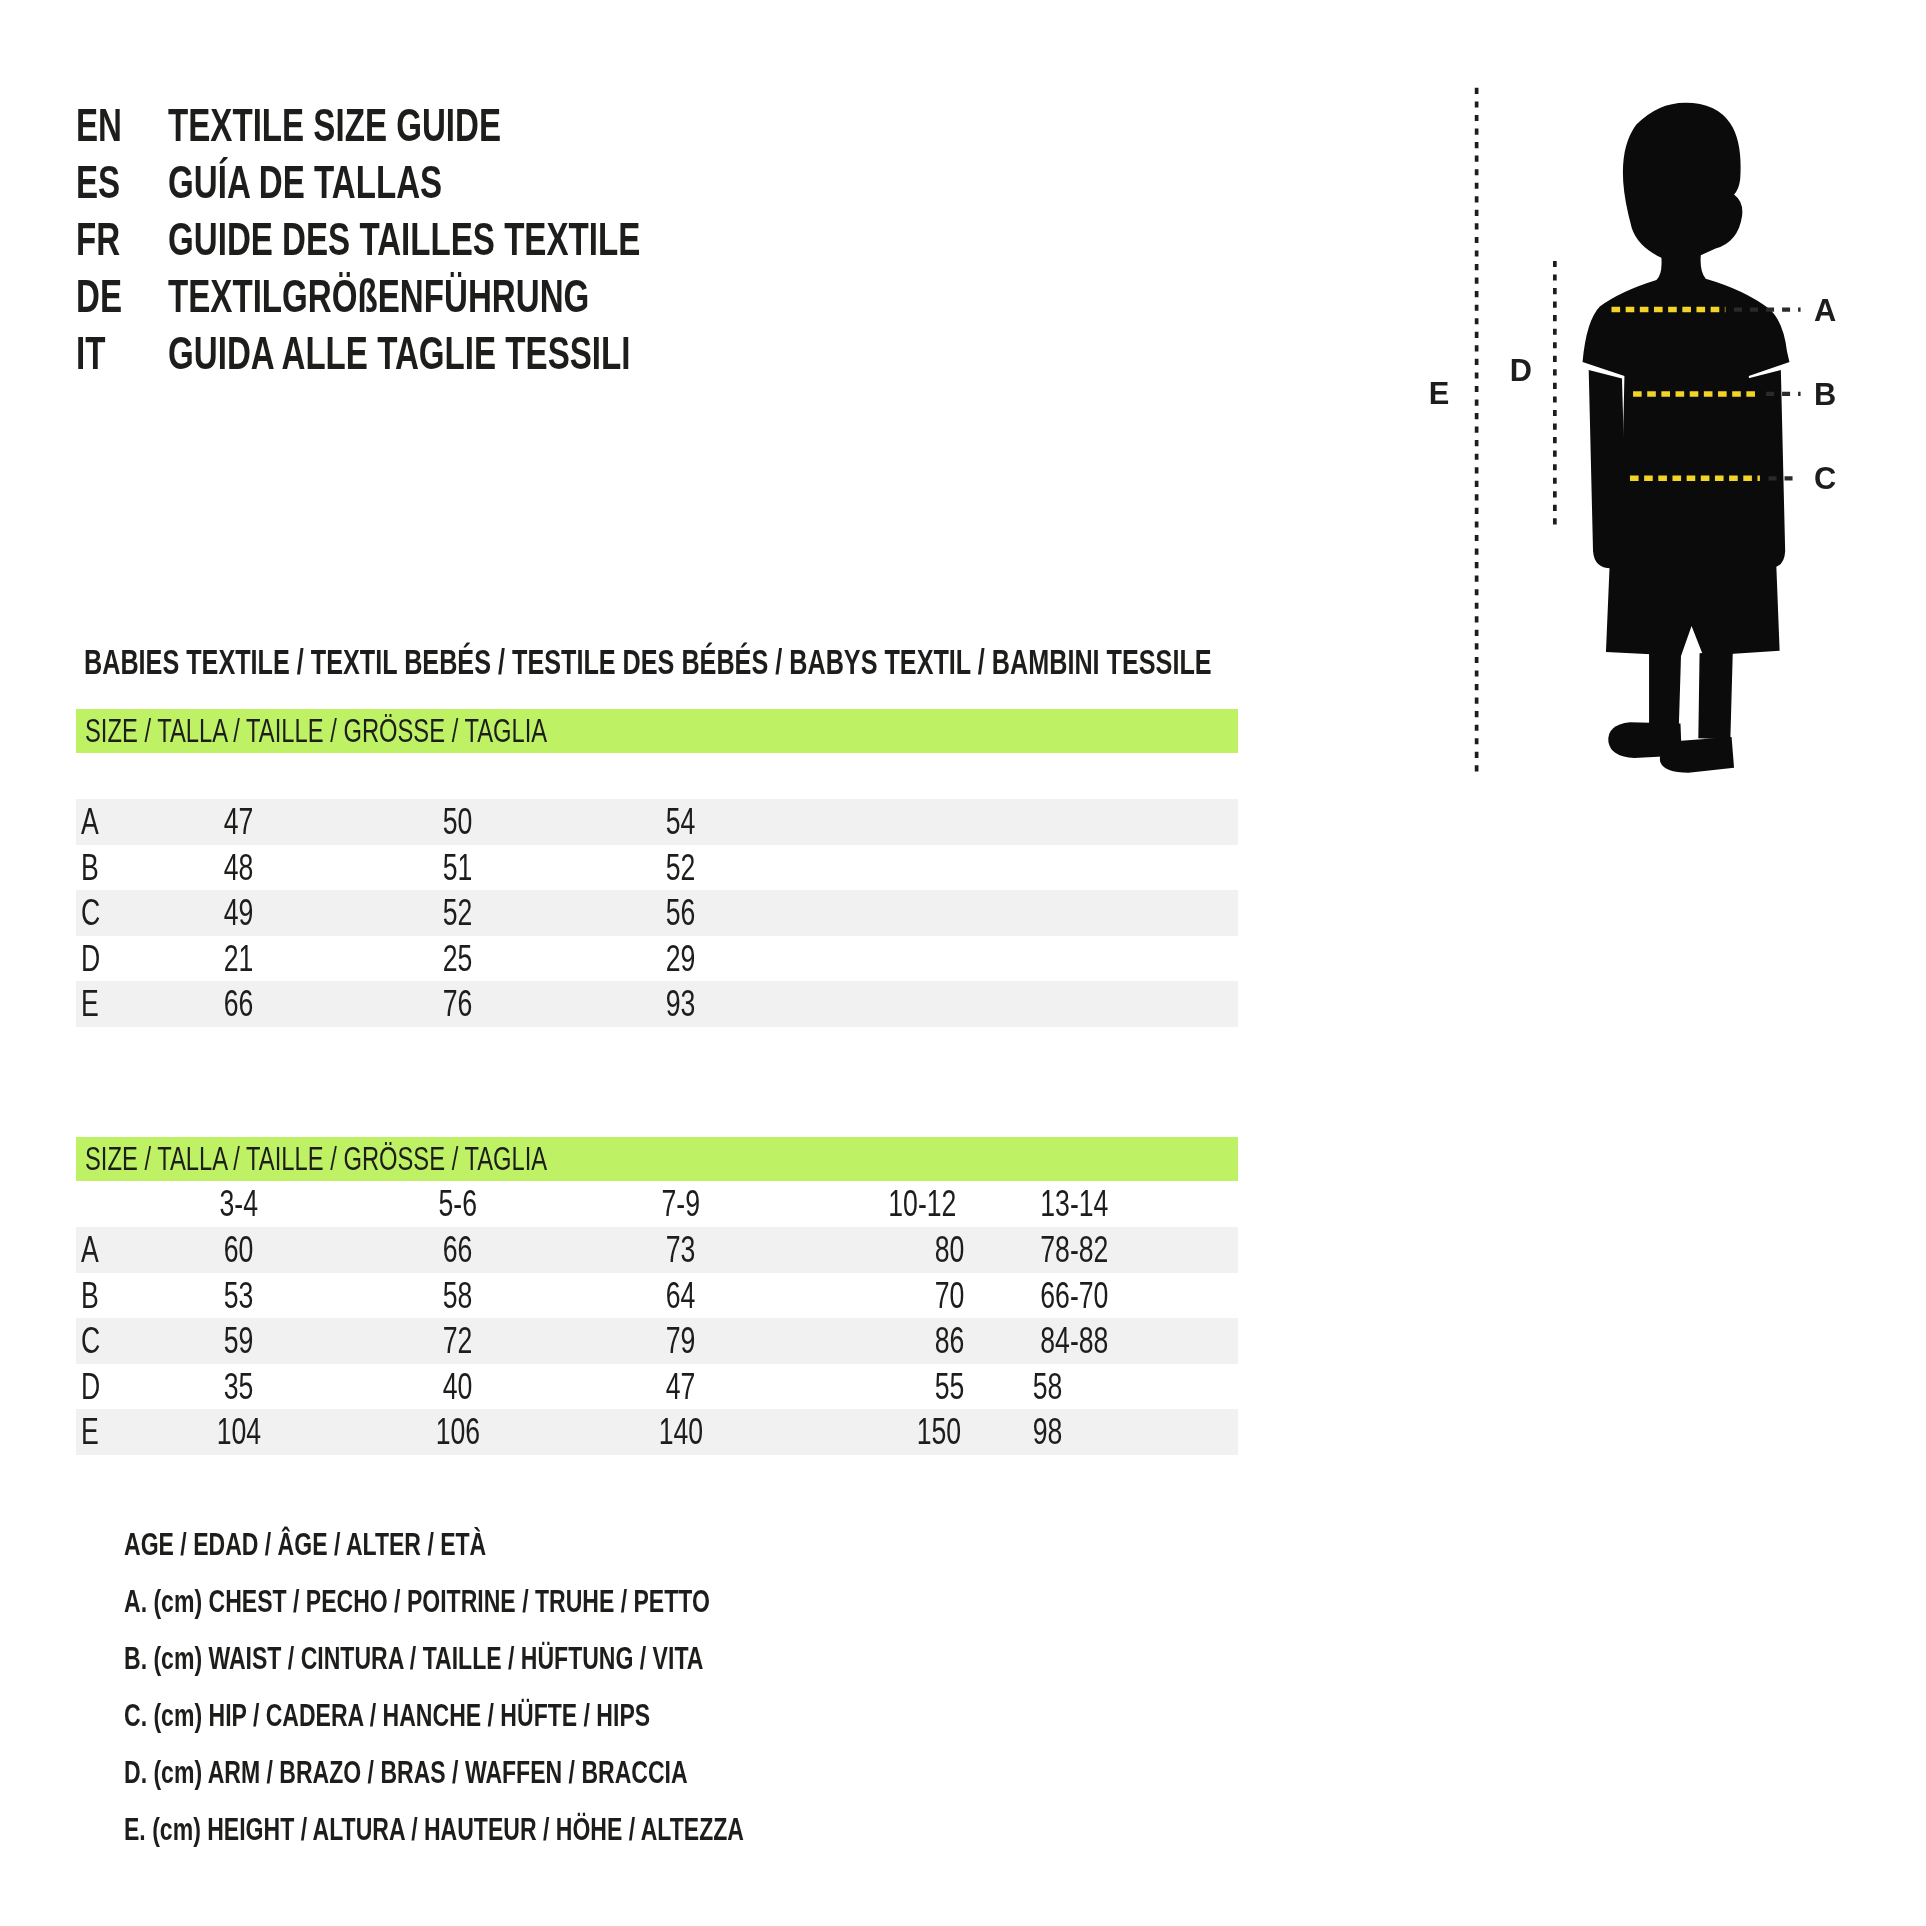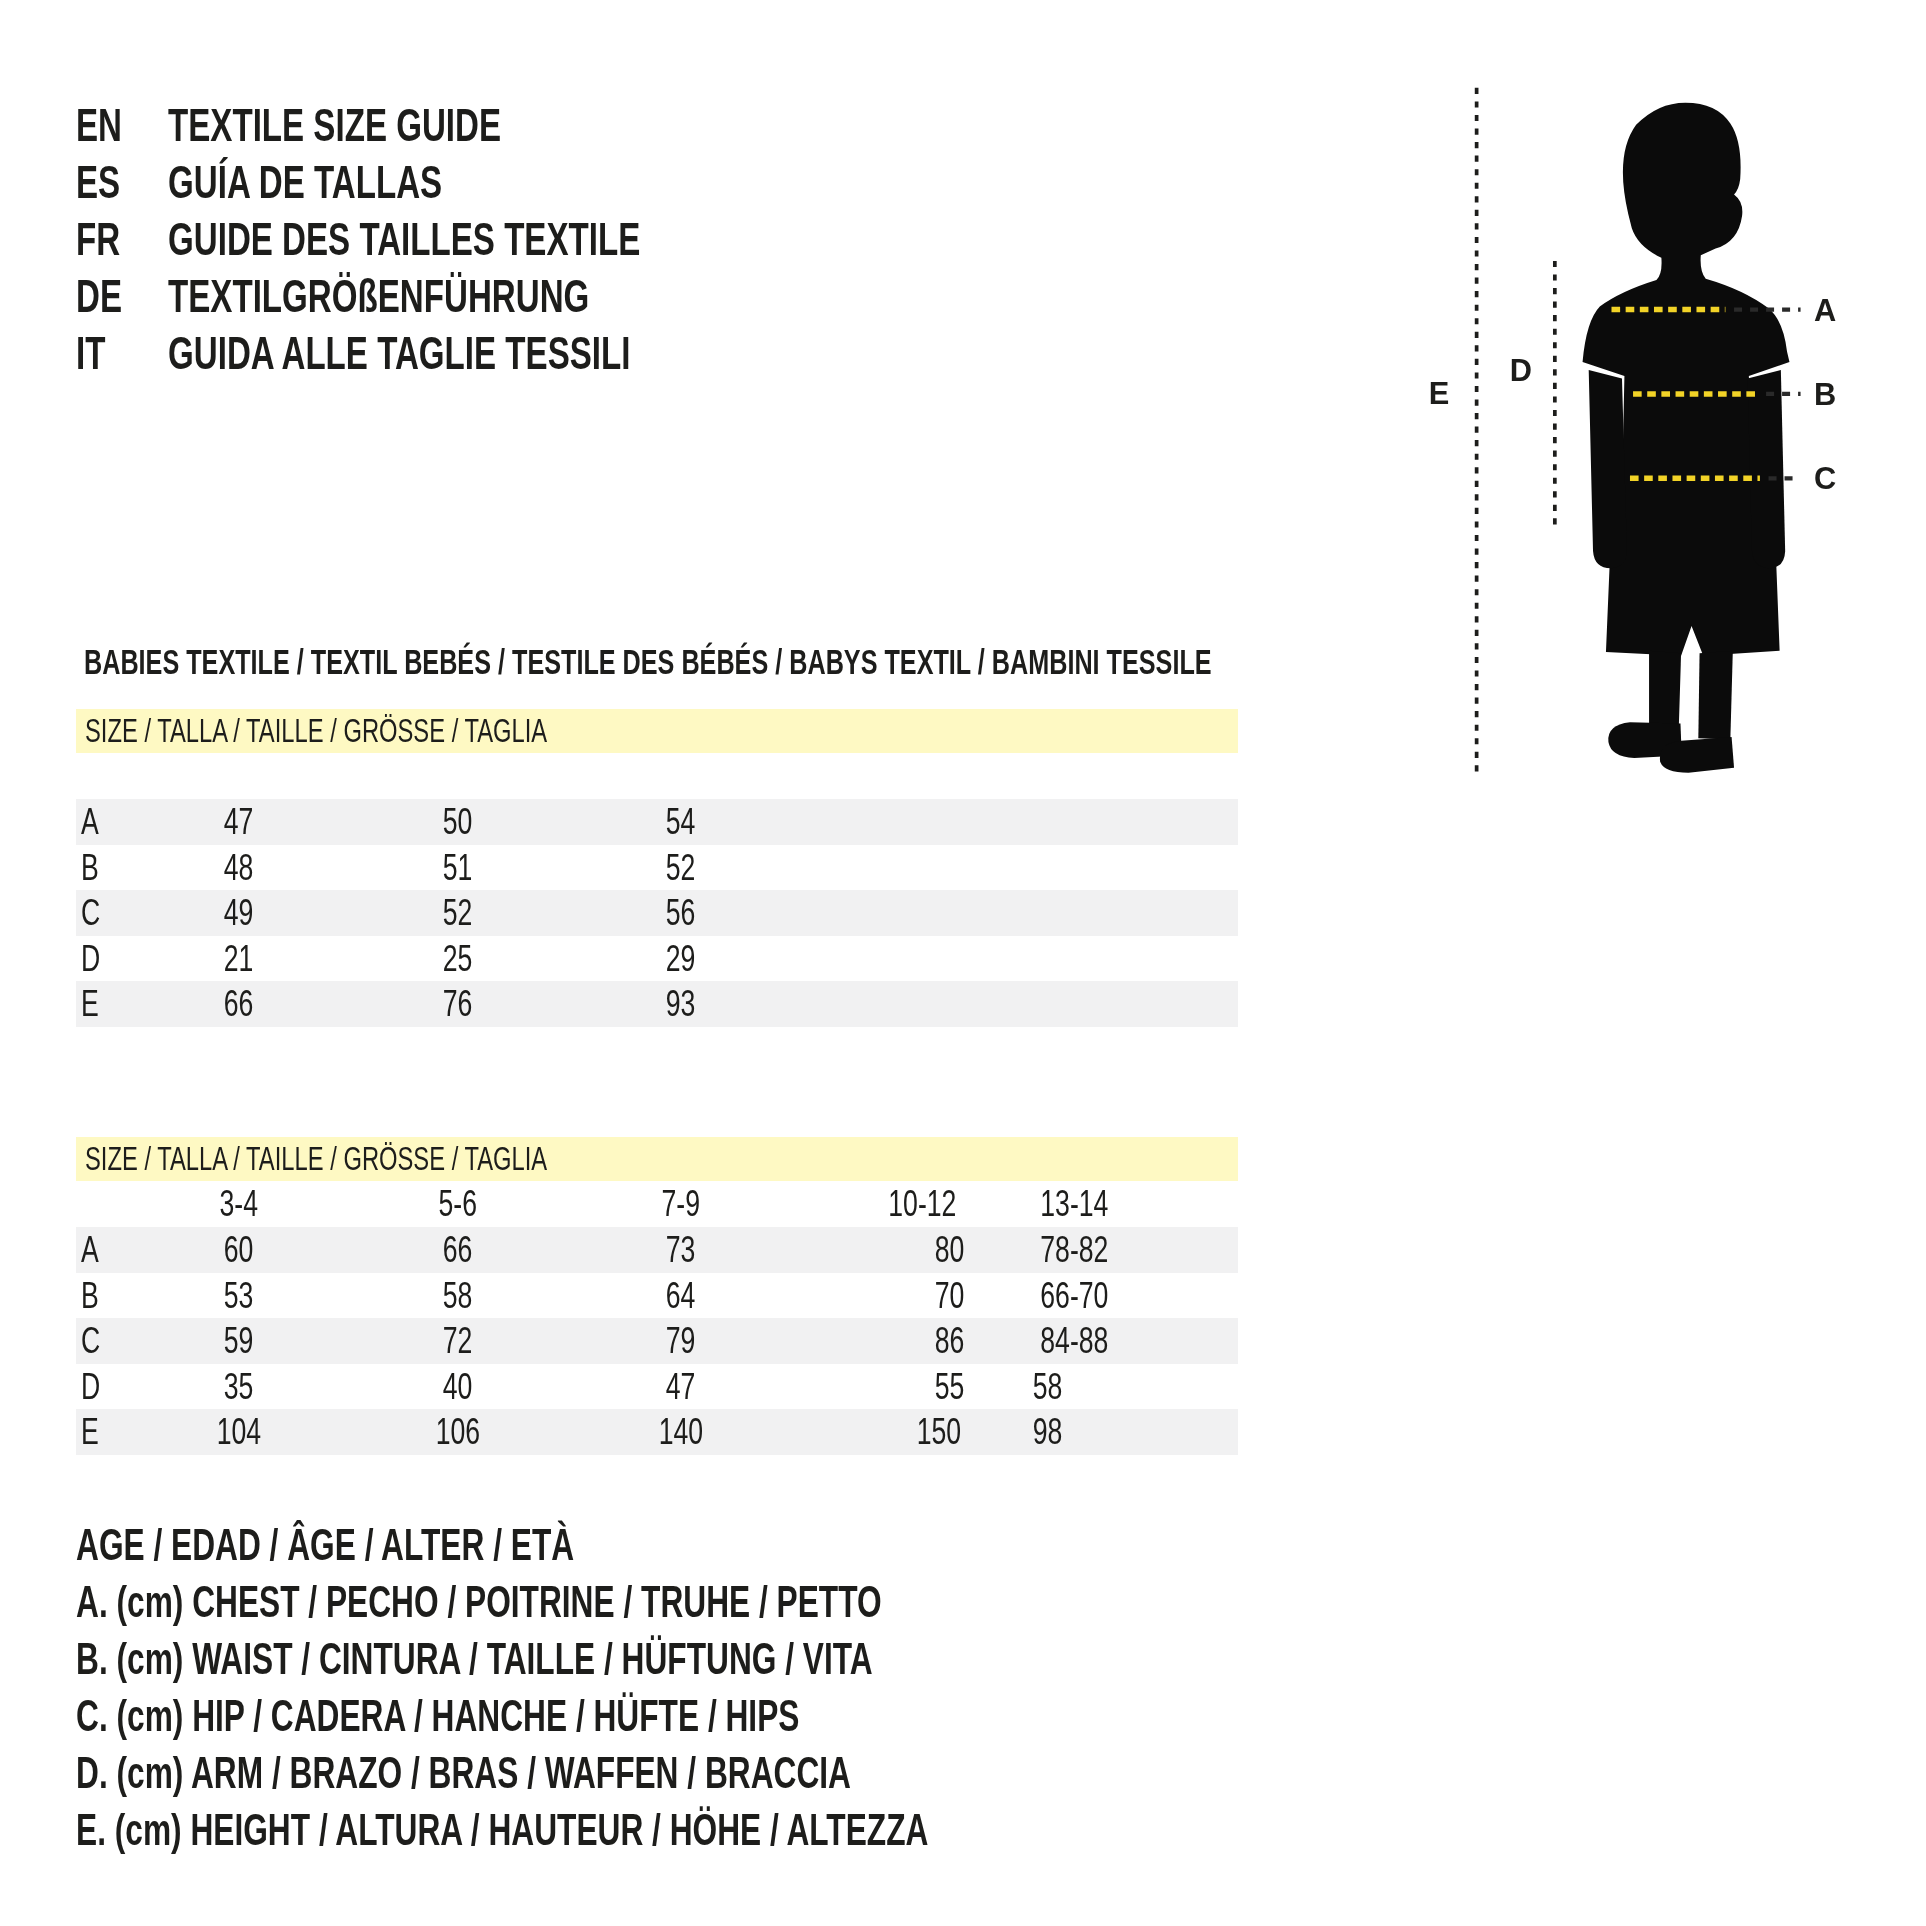--- a/index.html
+++ b/index.html
@@ -28,40 +28,40 @@
 
   
   .section-title { position: absolute; left: 84px; height: 39px; line-height: 39px; font-size: 35px; font-weight: 700; }
   .title-babies { top: 642px; }
   .title-children { top: 1072px; }
 
   
   .size-table { position: absolute; left: 76px; width: 1162px; }
   .table-babies { top: 709px; height: 319px; }
   .table-children { top: 1137px; height: 319px; }
-  .size-bar { position: absolute; left: 0; top: 0; width: 1162px; height: 44px; background: #fef9c3; }
+  .size-bar { position: absolute; left: 0; top: 0; width: 1162px; height: 44px; background: #bef264; }
   .size-bar-text { position: absolute; left: 8.6px; top: 0; height: 44px; line-height: 44px; font-size: 33px; font-weight: 400; }
   .t-row { position: absolute; left: 0; width: 1162px; height: 46px; line-height: 46px; font-size: 37px; font-weight: 400; }
   .t-row.head { top: 44px; }
   .t-row.r0 { top: 90px; background: #f1f1f2; }
   .t-row.r1 { top: 136px; }
   .t-row.r2 { top: 181px; background: #f1f1f2; }
   .t-row.r3 { top: 227px; }
   .t-row.r4 { top: 272px; background: #f1f1f2; }
   .cell { position: absolute; top: 0; height: 46px; }
   .cell.lab { left: 5px; width: 123px; text-align: left; }
   .cell.c0 { left: 64px; width: 197px; text-align: center; }
   .cell.c1 { left: 283px; width: 197px; text-align: center; }
   .cell.c2 { left: 506px; width: 197px; text-align: center; }
   .cell.c3 { left: 697px; width: 197px; text-align: right; }
   .cell.c4 { left: 951px; width: 197px; text-align: left; }
 
   
   .legend-block { position: absolute; left: 76px; top: 1516px; }
-  .legend-line { height: 57px; line-height: 57px; font-size: 44px; font-weight: 700; }
+  .legend-line { height: 57px; line-height: 57px; font-size: 32px; font-weight: 700; margin-left: 48px; }
 
   svg text { font-family: "Liberation Sans", sans-serif; font-weight: 700; fill: #1d1d1b; }
 </style>
 </head>
 <body>
 
 <div class="canvas">
 
   <div class="lang-block">
     <div class="lang-row">

